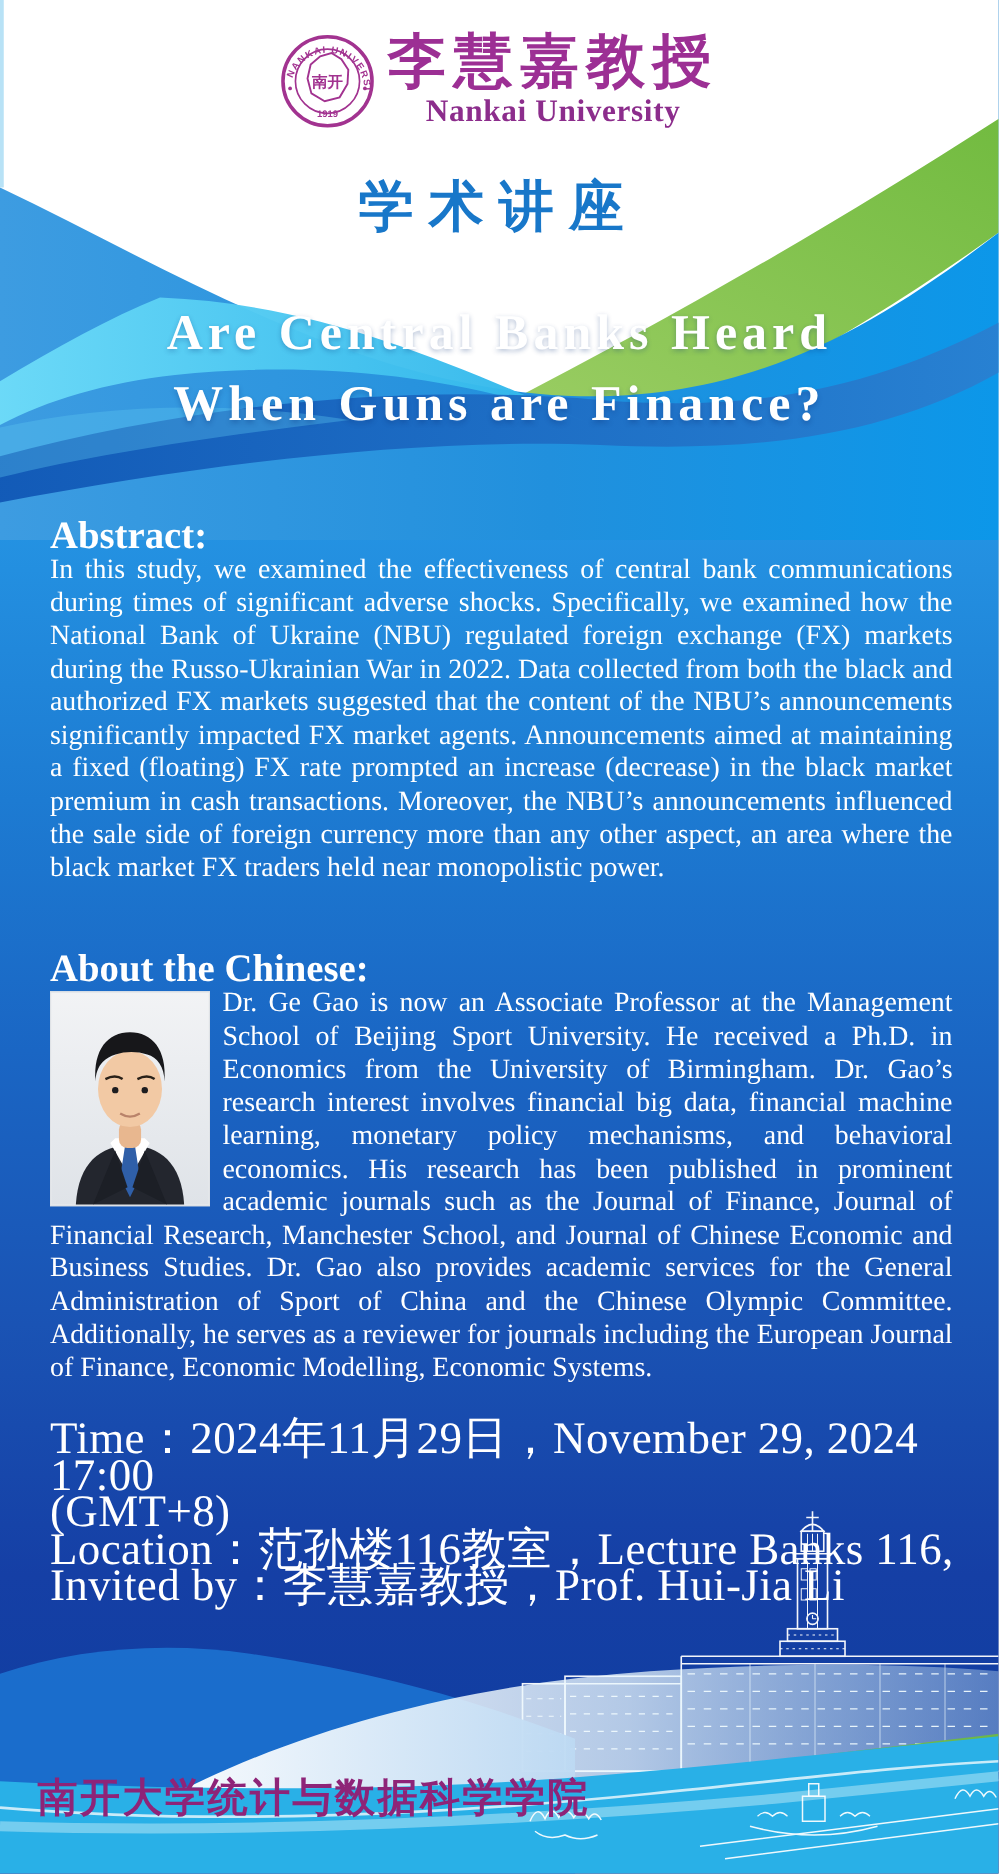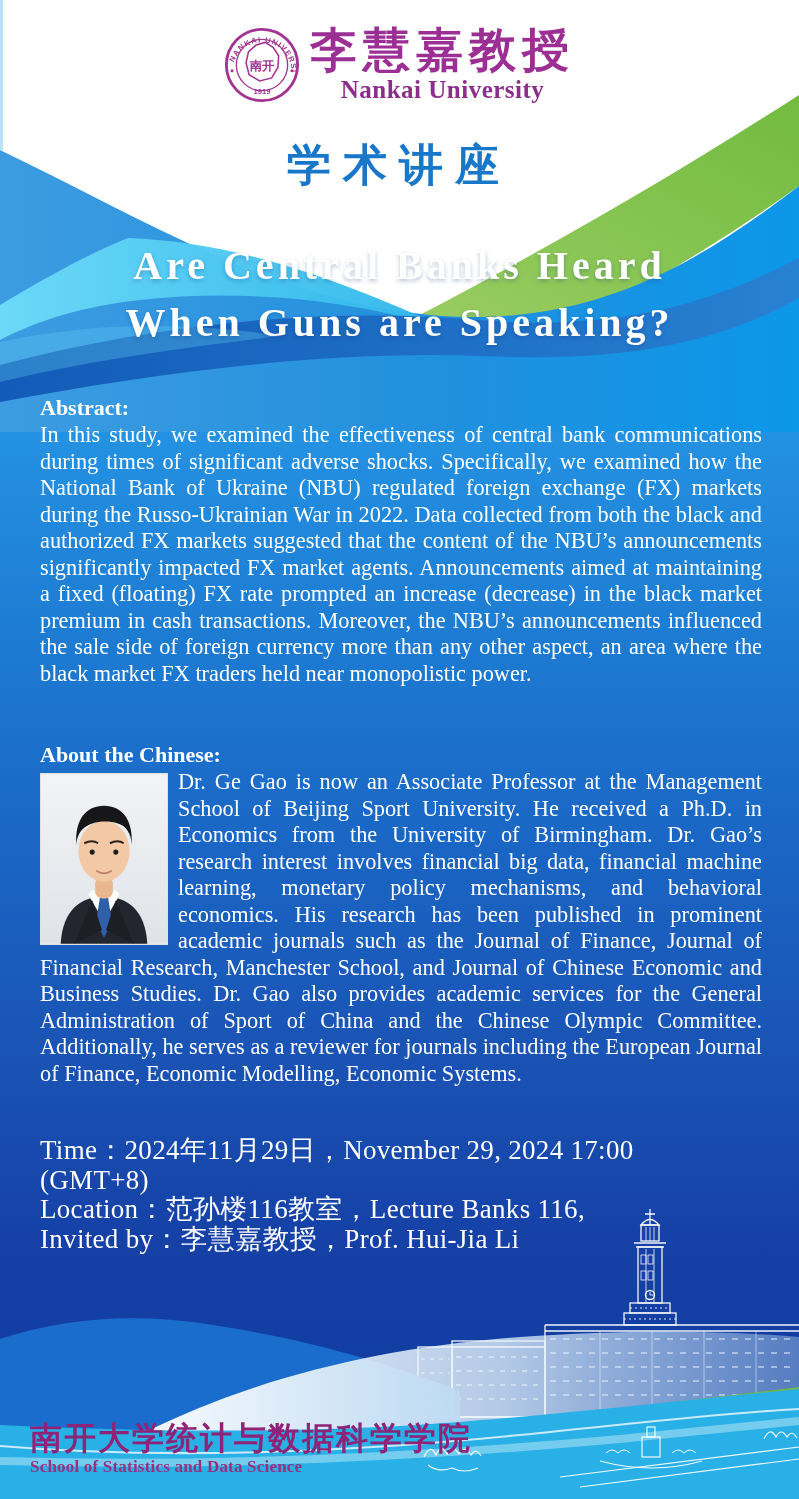--- a/index.html
+++ b/index.html
@@ -23,29 +23,29 @@
   .lecture-type{ position:absolute; top:136px; left:0; width:786px; text-align:center;
     font-family:Liberation Sans, sans-serif;
     font-size:44px; font-weight:900; color:#1877c9; letter-spacing:12px; text-indent:12px; }
 
   .main-title{ position:absolute; top:237px; left:0; width:799px; text-align:center;
     color:#ffffff; font-size:40px; font-weight:600; letter-spacing:4px; line-height:57px;
     text-shadow:0 2px 4px rgba(10,50,120,.30); }
 
   
   .content{ position:absolute; left:40px; width:722px; color:#ffffff; }
-  .sec-h{ font-size:22px; font-weight:700; line-height:28px; }
+  .sec-h{ font-size:31px; font-weight:700; line-height:28px;margin-top:20px; }
   .para{ font-size:22.3px; line-height:26.5px; text-align:justify; }
   .abstract{ top:394px; }
   .speaker{ top:741px; }
   .speaker-photo{ float:left; width:128px; height:172px; margin:4px 10px 2px 0; background:#eceef0; border:1px solid #dfe2e6; }
   .bio::after{ content:""; display:block; clear:both; }
 
   .details{ position:absolute; left:40px; top:1136px; width:740px; color:#ffffff;
-    font-size:27px; line-height:29.6px; letter-spacing:.3px; }
+    font-size:36px; line-height:29.6px; letter-spacing:.3px; }
 
   .bottom-deco{ position:absolute; left:0; top:1199px; }
 
   .footer{ position:absolute; left:30px; top:1421px; z-index:5; }
   .school-cn{ font-size:32px; font-weight:700; color:#8e2478; letter-spacing:2px; line-height:34px; }
   .school-en{ font-size:17px; font-weight:700; color:#97307f; letter-spacing:.2px; margin-top:2px; }
 </style>
 </head>
 <body>
 
@@ -100,21 +100,21 @@
     <div class="logo-text">
       <div class="calligraphy">李慧嘉教授</div>
       <div class="univ-en">Nankai University</div>
     </div>
   </div>
 
   <div class="lecture-type">学术讲座</div>
 
   <div class="main-title">
     <div>Are Central Banks Heard</div>
-    <div>When Guns are Speaking?</div>
+    <div>When Guns are Finance?</div>
   </div>
 
   <div class="content abstract">
     <div class="sec-h">Abstract:</div>
     <p class="para">In this study, we examined the effectiveness of central bank communications during times of significant adverse shocks. Specifically, we examined how the National Bank of Ukraine (NBU) regulated foreign exchange (FX) markets during the Russo-Ukrainian War in 2022. Data collected from both the black and authorized FX markets suggested that the content of the NBU’s announcements significantly impacted FX market agents. Announcements aimed at maintaining a fixed (floating) FX rate prompted an increase (decrease) in the black market premium in cash transactions. Moreover, the NBU’s announcements influenced the sale side of foreign currency more than any other aspect, an area where the black market FX traders held near monopolistic power.</p>
   </div>
 
   <div class="content speaker">
     <div class="sec-h">About the Chinese:</div>
     <div class="bio">
@@ -205,16 +205,15 @@
       <rect x="642" y="238" width="18" height="20"></rect>
       <path d="M600,262 q52,14 102,0"></path>
       <path d="M606,254 q6,-6 12,0 q6,-6 12,0 M672,254 q6,-6 12,0 q6,-6 12,0" stroke-width="1"></path>
       <path d="M560,278 L799,248 M580,288 L799,260"></path>
       <path d="M764,240 q6,-13 12,-2 q5,-10 11,0 q5,-8 10,1"></path>
     </g>
   </svg>
 
   <div class="footer">
     <div class="school-cn">南开大学统计与数据科学学院</div>
-    <div class="school-en">School of Statistics and Data Science</div>
   </div>
 
 </div>
 
 </body></html>

